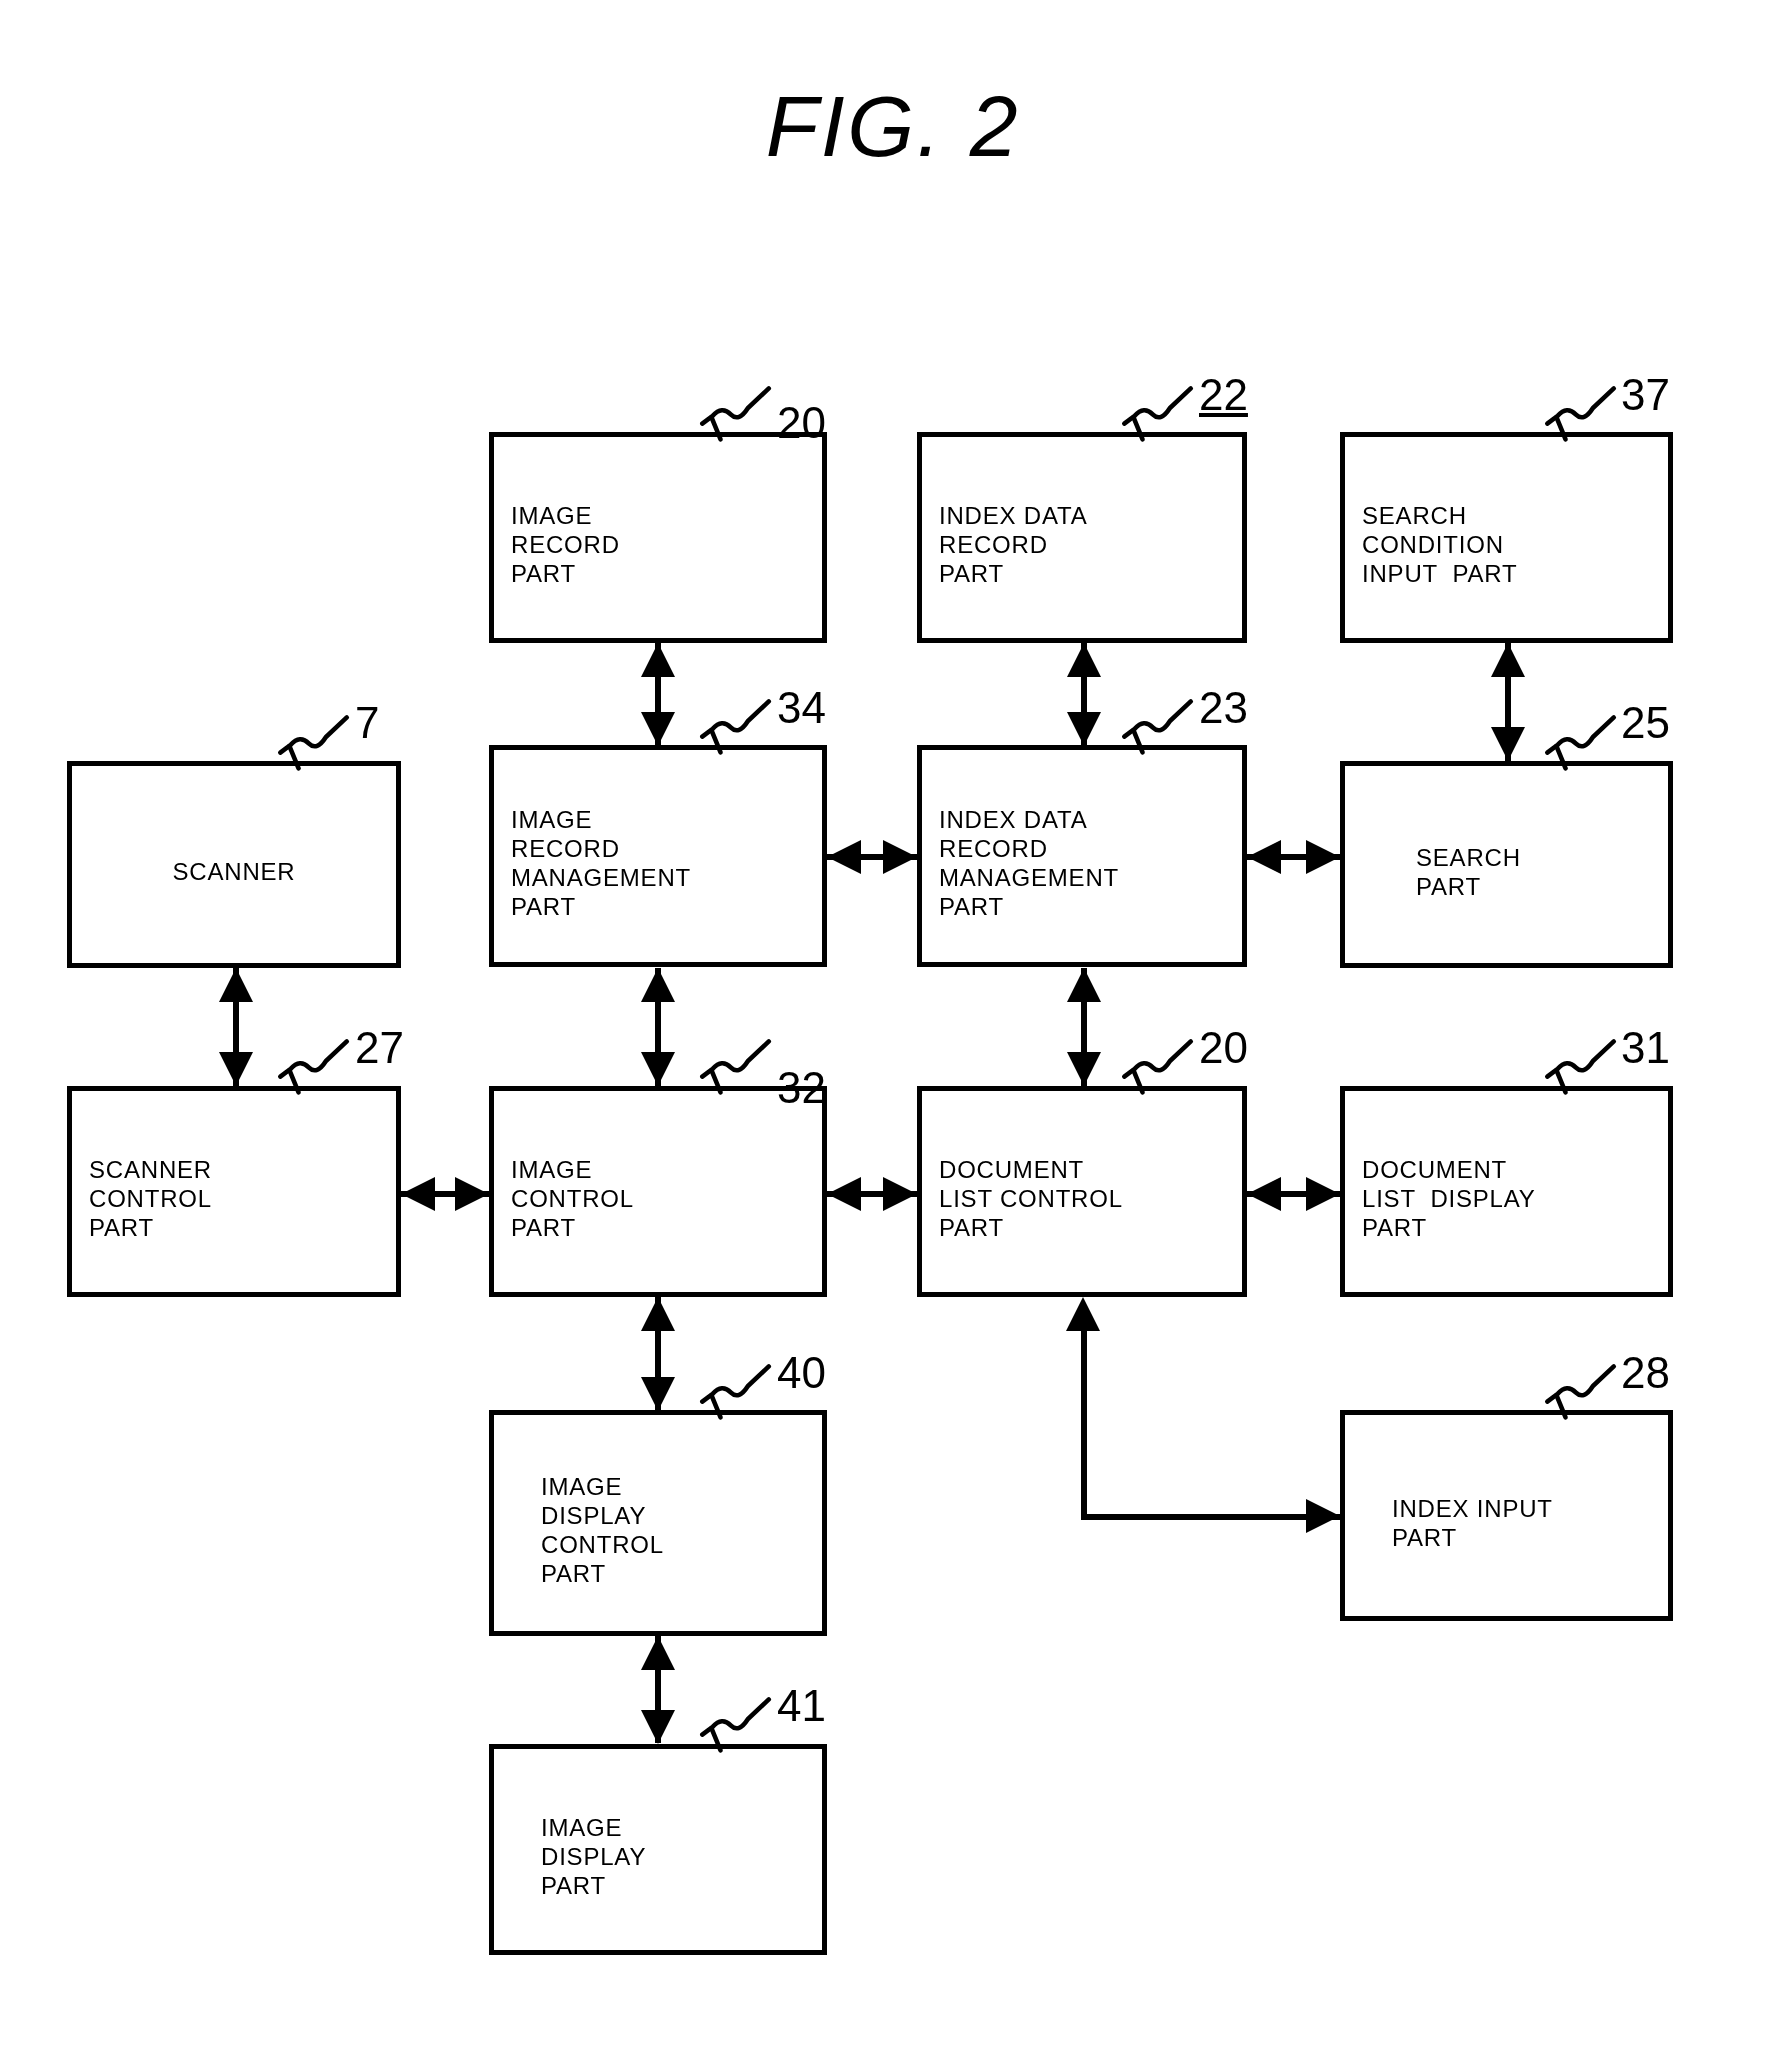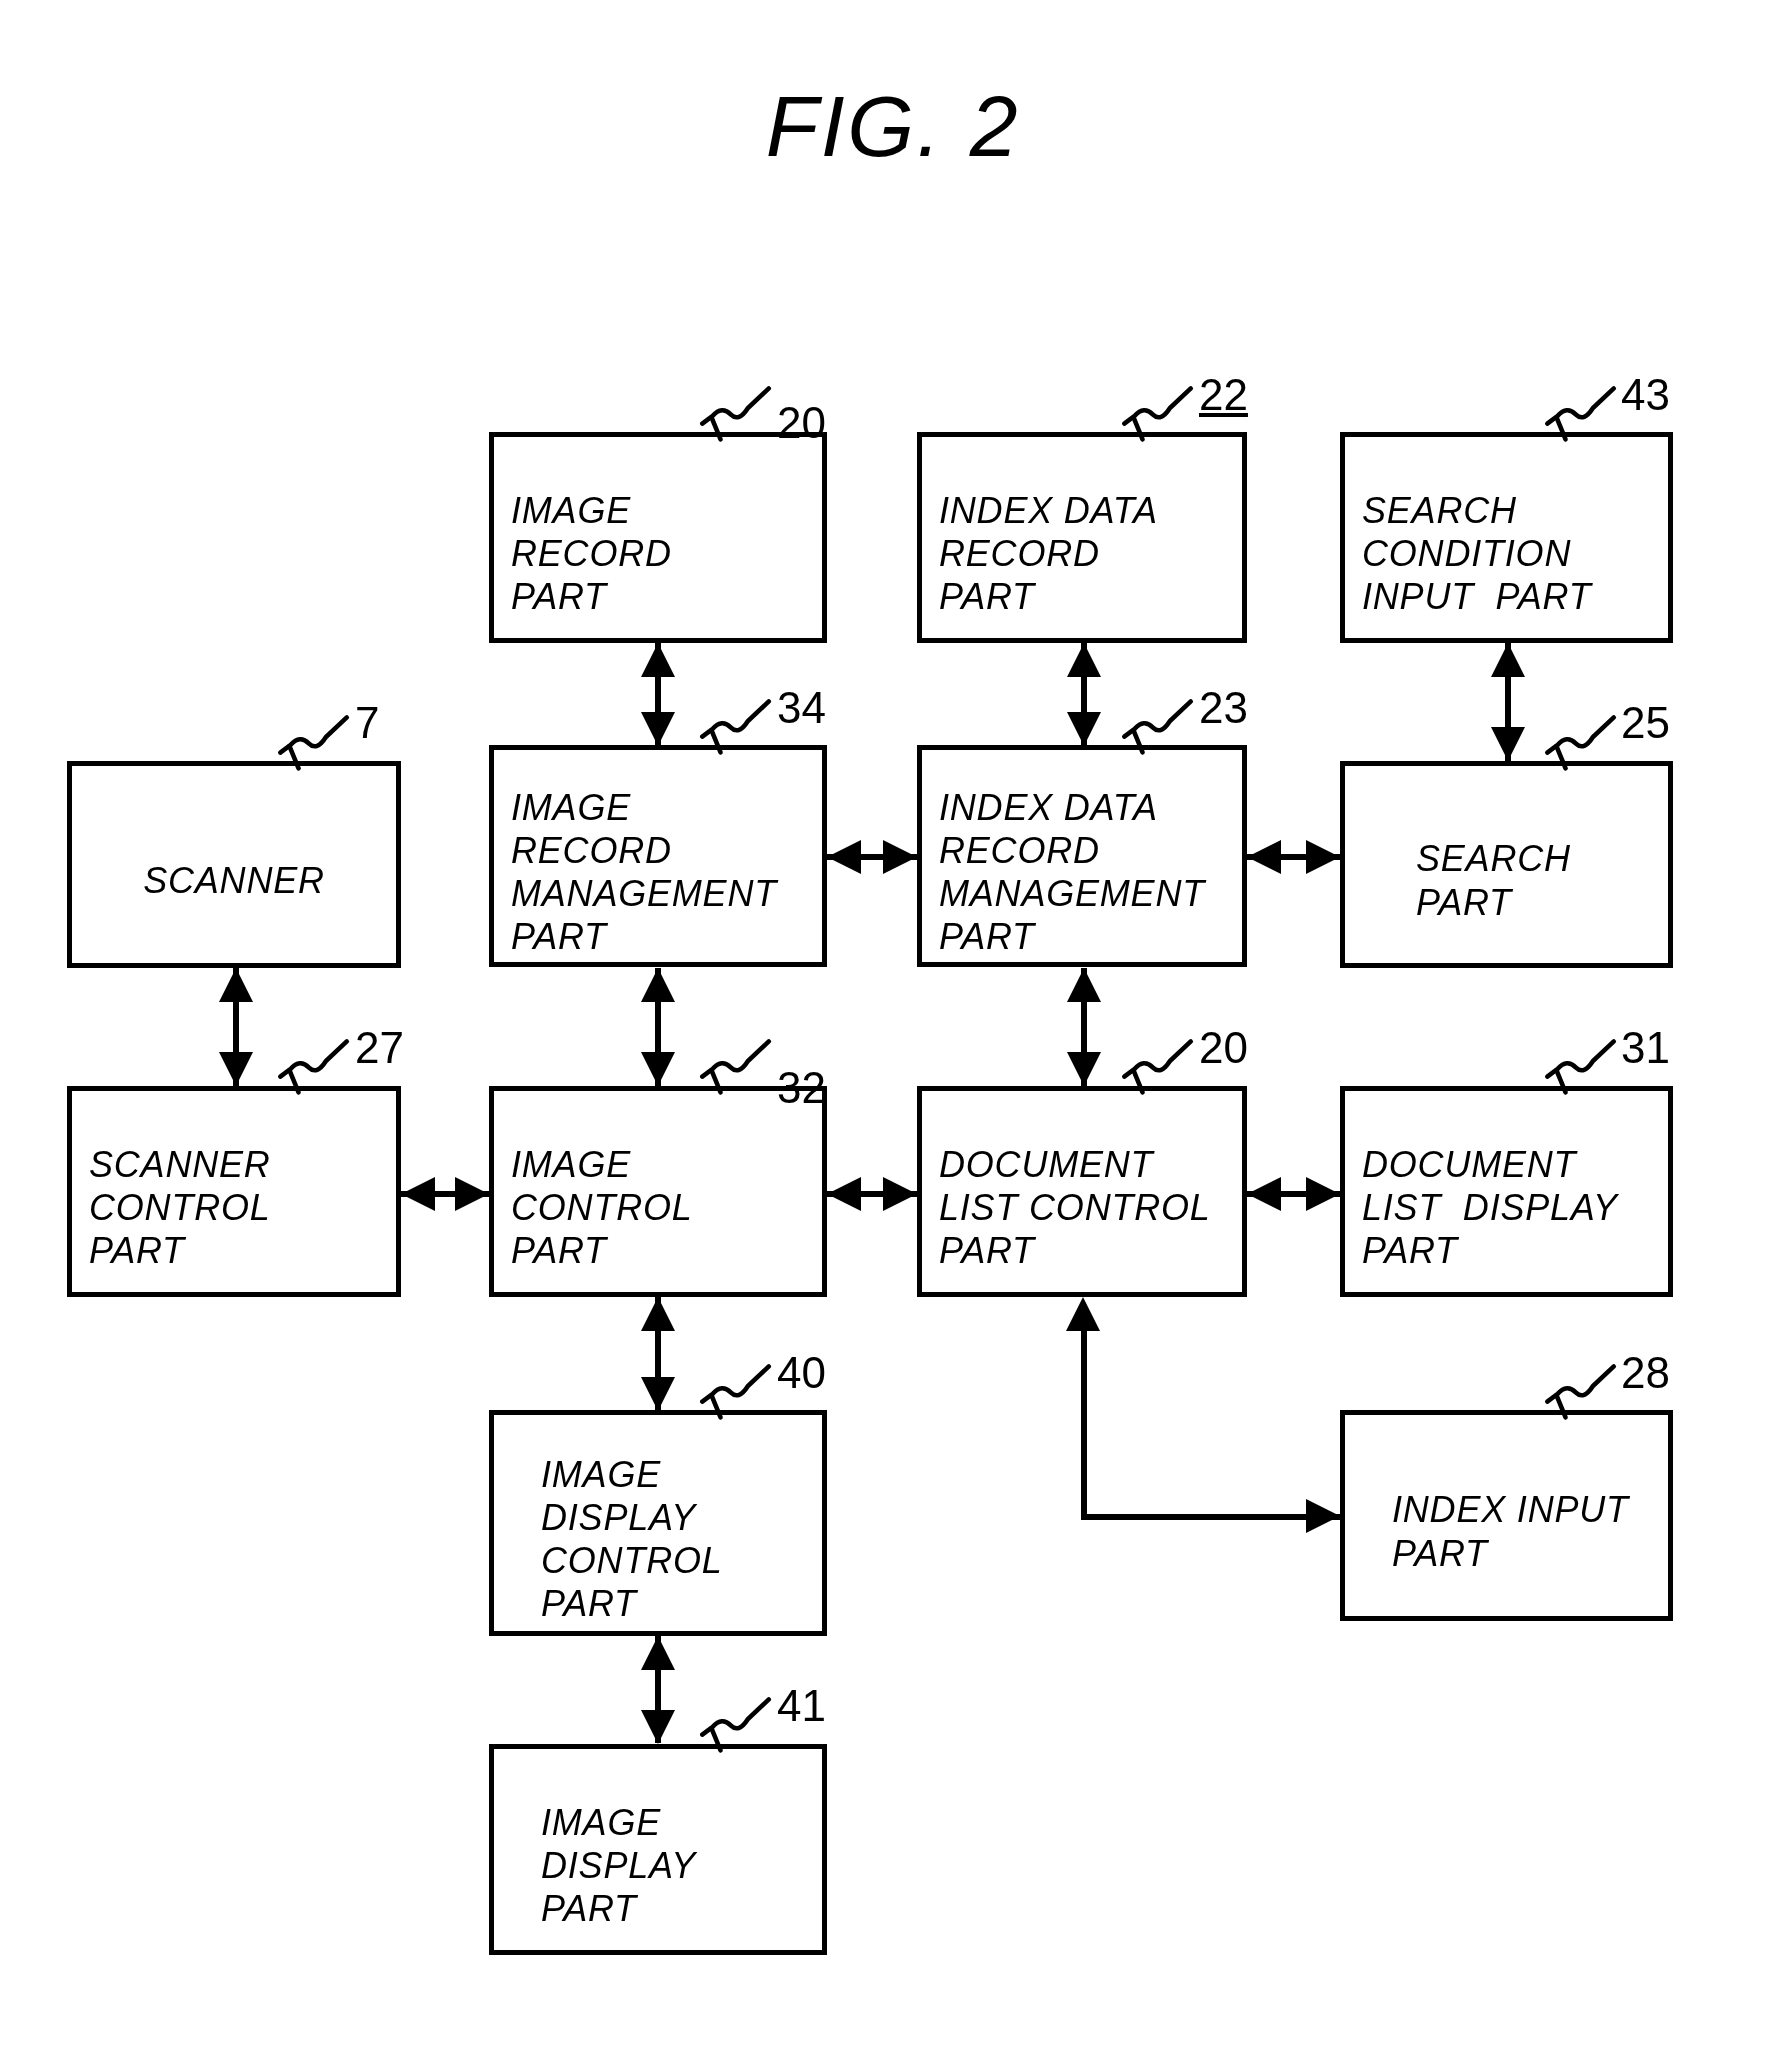--- a/index.html
+++ b/index.html
@@ -6,24 +6,24 @@
   body{width:1786px;height:2046px;position:relative;overflow:hidden;
        font-family:"Liberation Sans","DejaVu Sans",sans-serif;color:#000;}
 
   #stage{position:absolute;left:0;top:0;width:1413px;height:2046px;}
 
   .fig-title{position:absolute;left:0;top:77px;width:1786px;text-align:center;
              font-size:86px;font-style:italic;font-weight:400;letter-spacing:2.6px;}
 
   
   .node{position:absolute;border:5.8px solid #000;background:#fff;box-sizing:border-box;}
-  .node .label{position:absolute;left:0;top:16px;width:100%;height:100%;
+  .node .label{position:absolute;left:0;top:8px;width:100%;height:100%;
                display:flex;flex-direction:column;justify-content:center;
-               font-size:36px;line-height:1.20;letter-spacing:0.8px;
-               white-space:pre;font-style:italic;}
+               font-size:24px;line-height:1.20;letter-spacing:0.8px;
+               white-space:pre;}
   .lbl-left   .label{align-items:flex-start;padding-left:17px;}
   .lbl-center .label{align-items:center;}
   .lbl-pad1   .label{align-items:flex-start;padding-left:71px;}
   .lbl-pad2   .label{align-items:flex-start;padding-left:47px;}
 
   
   .ref{position:absolute;font-size:44px;line-height:1;}
   .squig{position:absolute;width:73px;height:42px;overflow:visible;}
 
   
@@ -126,21 +126,21 @@
   <svg class="squig" style="left:1123px;top:387px;" viewBox="0 0 112 64" width="73" height="42">
     <path d="M2,56 L18,44 Q32,28 46,42 Q58,54 72,32 L104,2" stroke="#000" stroke-width="7" fill="none" stroke-linecap="round"></path>
     <path d="M16,46 L30,80" stroke="#000" stroke-width="7" fill="none" stroke-linecap="round"></path>
   </svg>
   <div class="ref" style="left:1199px;top:373px;text-decoration:underline;">22</div>
 
   <svg class="squig" style="left:1546px;top:387px;" viewBox="0 0 112 64" width="73" height="42">
     <path d="M2,56 L18,44 Q32,28 46,42 Q58,54 72,32 L104,2" stroke="#000" stroke-width="7" fill="none" stroke-linecap="round"></path>
     <path d="M16,46 L30,80" stroke="#000" stroke-width="7" fill="none" stroke-linecap="round"></path>
   </svg>
-  <div class="ref" style="left:1621px;top:373px;">43</div>
+  <div class="ref" style="left:1621px;top:373px;">37</div>
 
   <svg class="squig" style="left:279px;top:716px;" viewBox="0 0 112 64" width="73" height="42">
     <path d="M2,56 L18,44 Q32,28 46,42 Q58,54 72,32 L104,2" stroke="#000" stroke-width="7" fill="none" stroke-linecap="round"></path>
     <path d="M16,46 L30,80" stroke="#000" stroke-width="7" fill="none" stroke-linecap="round"></path>
   </svg>
   <div class="ref" style="left:355px;top:701px;">7</div>
 
   <svg class="squig" style="left:701px;top:700px;" viewBox="0 0 112 64" width="73" height="42">
     <path d="M2,56 L18,44 Q32,28 46,42 Q58,54 72,32 L104,2" stroke="#000" stroke-width="7" fill="none" stroke-linecap="round"></path>
     <path d="M16,46 L30,80" stroke="#000" stroke-width="7" fill="none" stroke-linecap="round"></path>

